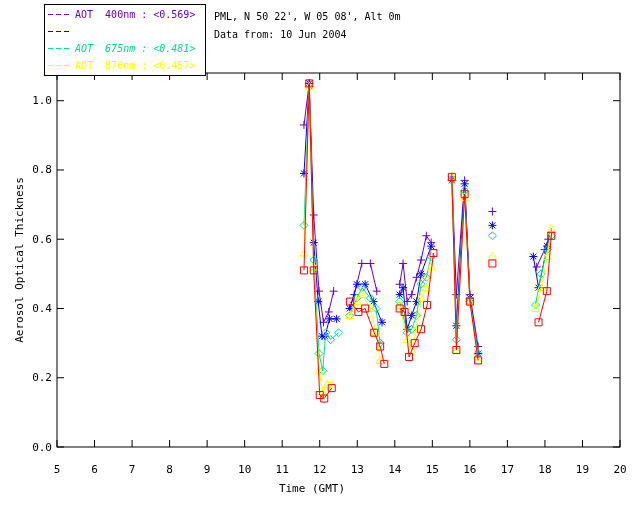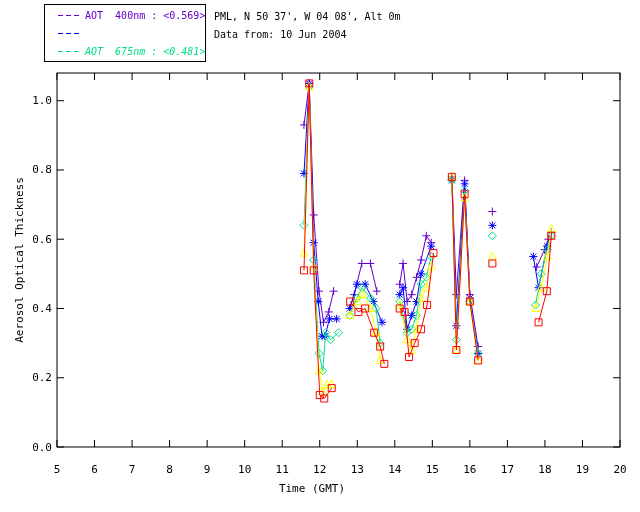--- a/index.html
+++ b/index.html
@@ -1,21 +1,21 @@
 <!DOCTYPE html>
 <html><head>
 <meta charset="utf-8">
 <style>
   html,body{margin:0;padding:0;background:#fff;}
   #page{position:relative;width:640px;height:512px;background:#ffffff;overflow:hidden;
         font-family:"DejaVu Sans Mono","Liberation Mono",monospace;}
   #chart-svg{position:absolute;left:0;top:0;}
-  #legend{position:absolute;left:44px;top:4px;width:162px;height:58px;border:1px solid #000;
+  #legend{position:absolute;left:44px;top:4px;width:162px;height:72px;border:1px solid #000;
           background:#fff;display:flex;flex-direction:column;justify-content:space-around;
-          padding:1px 12px;box-sizing:border-box;}
+          padding:1px 2px;box-sizing:border-box;}
   .legend-row{display:flex;align-items:center;height:11px;}
   .legend-row svg{flex:0 0 auto;margin-right:2px;}
   .legend-label{font-size:10px;white-space:pre;letter-spacing:0;}
   #header{position:absolute;left:214px;top:8px;color:#000;}
   #header div{font-size:10px;line-height:18px;white-space:pre;}
   svg text{font-family:"DejaVu Sans Mono","Liberation Mono",monospace;fill:#000;}
 </style>
 </head>
 <body>
 
@@ -293,20 +293,26 @@
         <svg width="26" height="9">
           <line x1="1" y1="4.5" x2="25" y2="4.5" stroke="#0000FF" stroke-dasharray="5,3"></line>
         </svg>
       </div>
       <div class="legend-row">
         <svg width="26" height="9">
           <line x1="1" y1="4.5" x2="25" y2="4.5" stroke="#00E087" stroke-dasharray="5,3"></line>
         </svg>
         <span class="legend-label" style="color: rgb(0, 224, 135); font-style: italic;">AOT  675nm : &lt;0.481&gt;</span>
       </div>
+      <div class="legend-row">
+        <svg width="26" height="9">
+          <line x1="1" y1="4.5" x2="25" y2="4.5" stroke="#FFFF00" stroke-dasharray="5,3"></line>
+        </svg>
+        <span class="legend-label" style="color: rgb(255, 255, 0);">AOT  870nm : &lt;0.457&gt;</span>
+      </div>
     </div>
 
   <div id="header">
-    <div>PML, N 50 37', W 04 08', Alt 0m</div>
+    <div>PML, N 50 22', W 05 08', Alt 0m</div>
     <div>Data from: 10 Jun 2004</div>
   </div>
 
 </div>
 
 </body></html>

